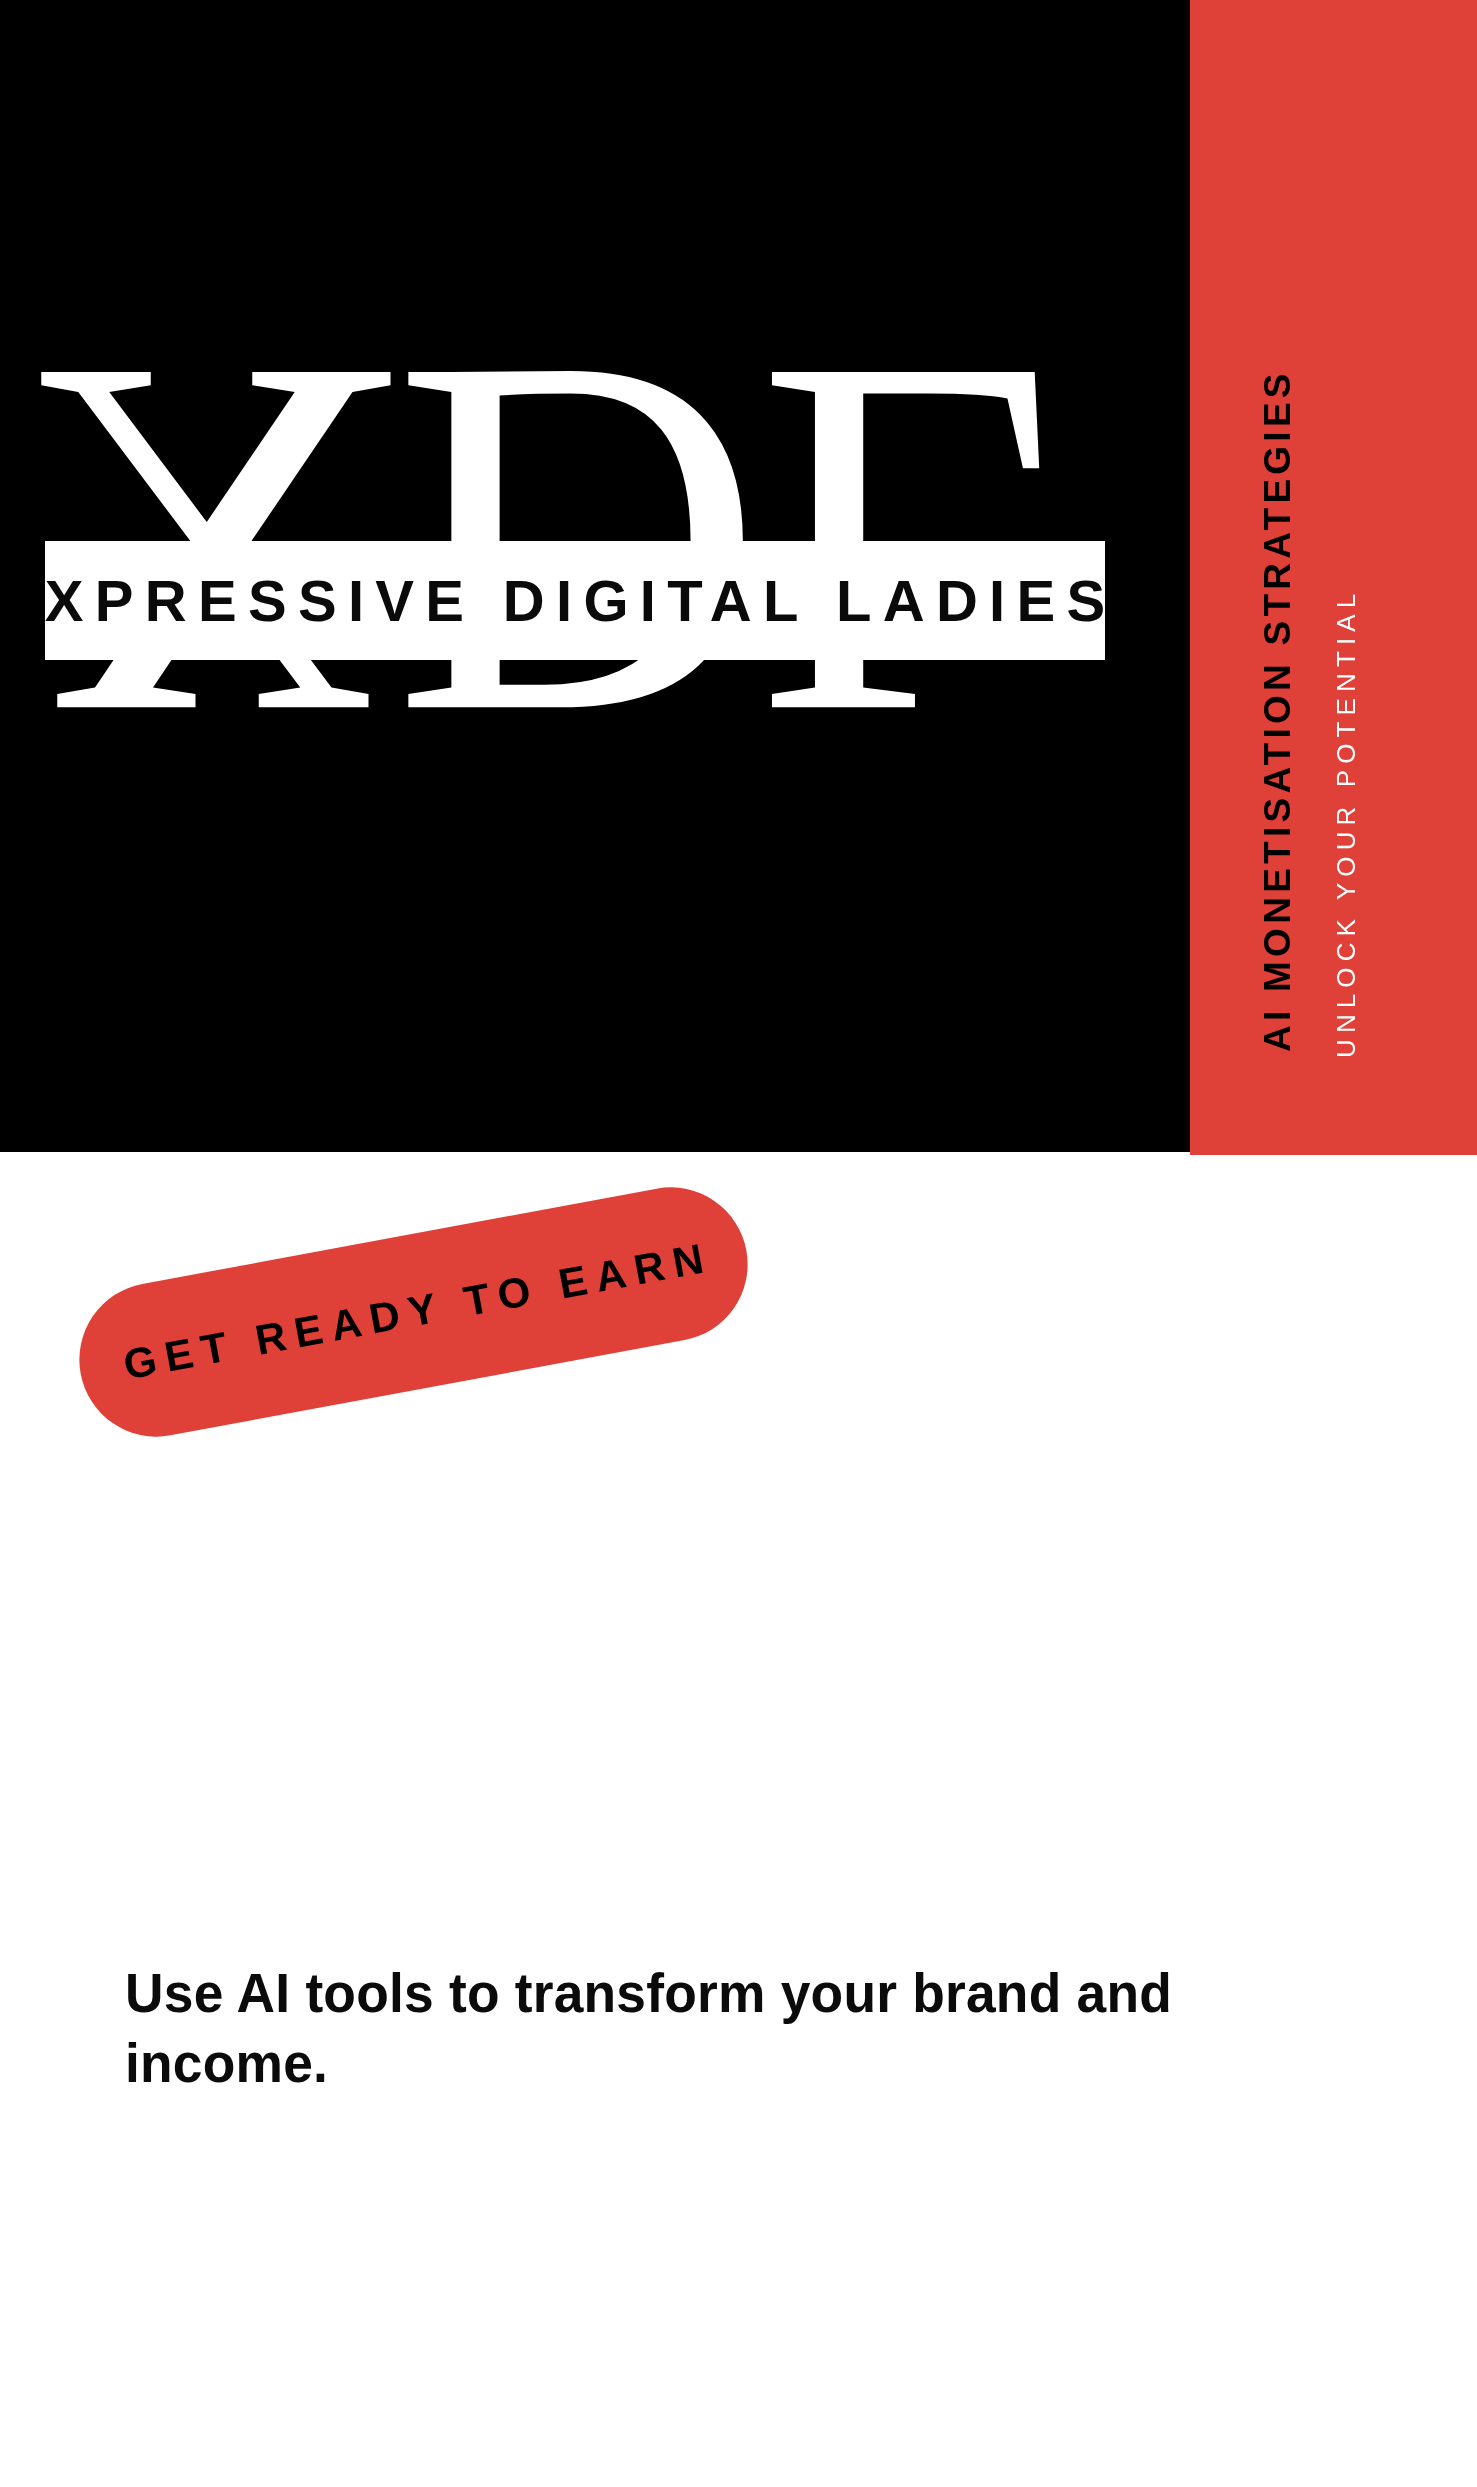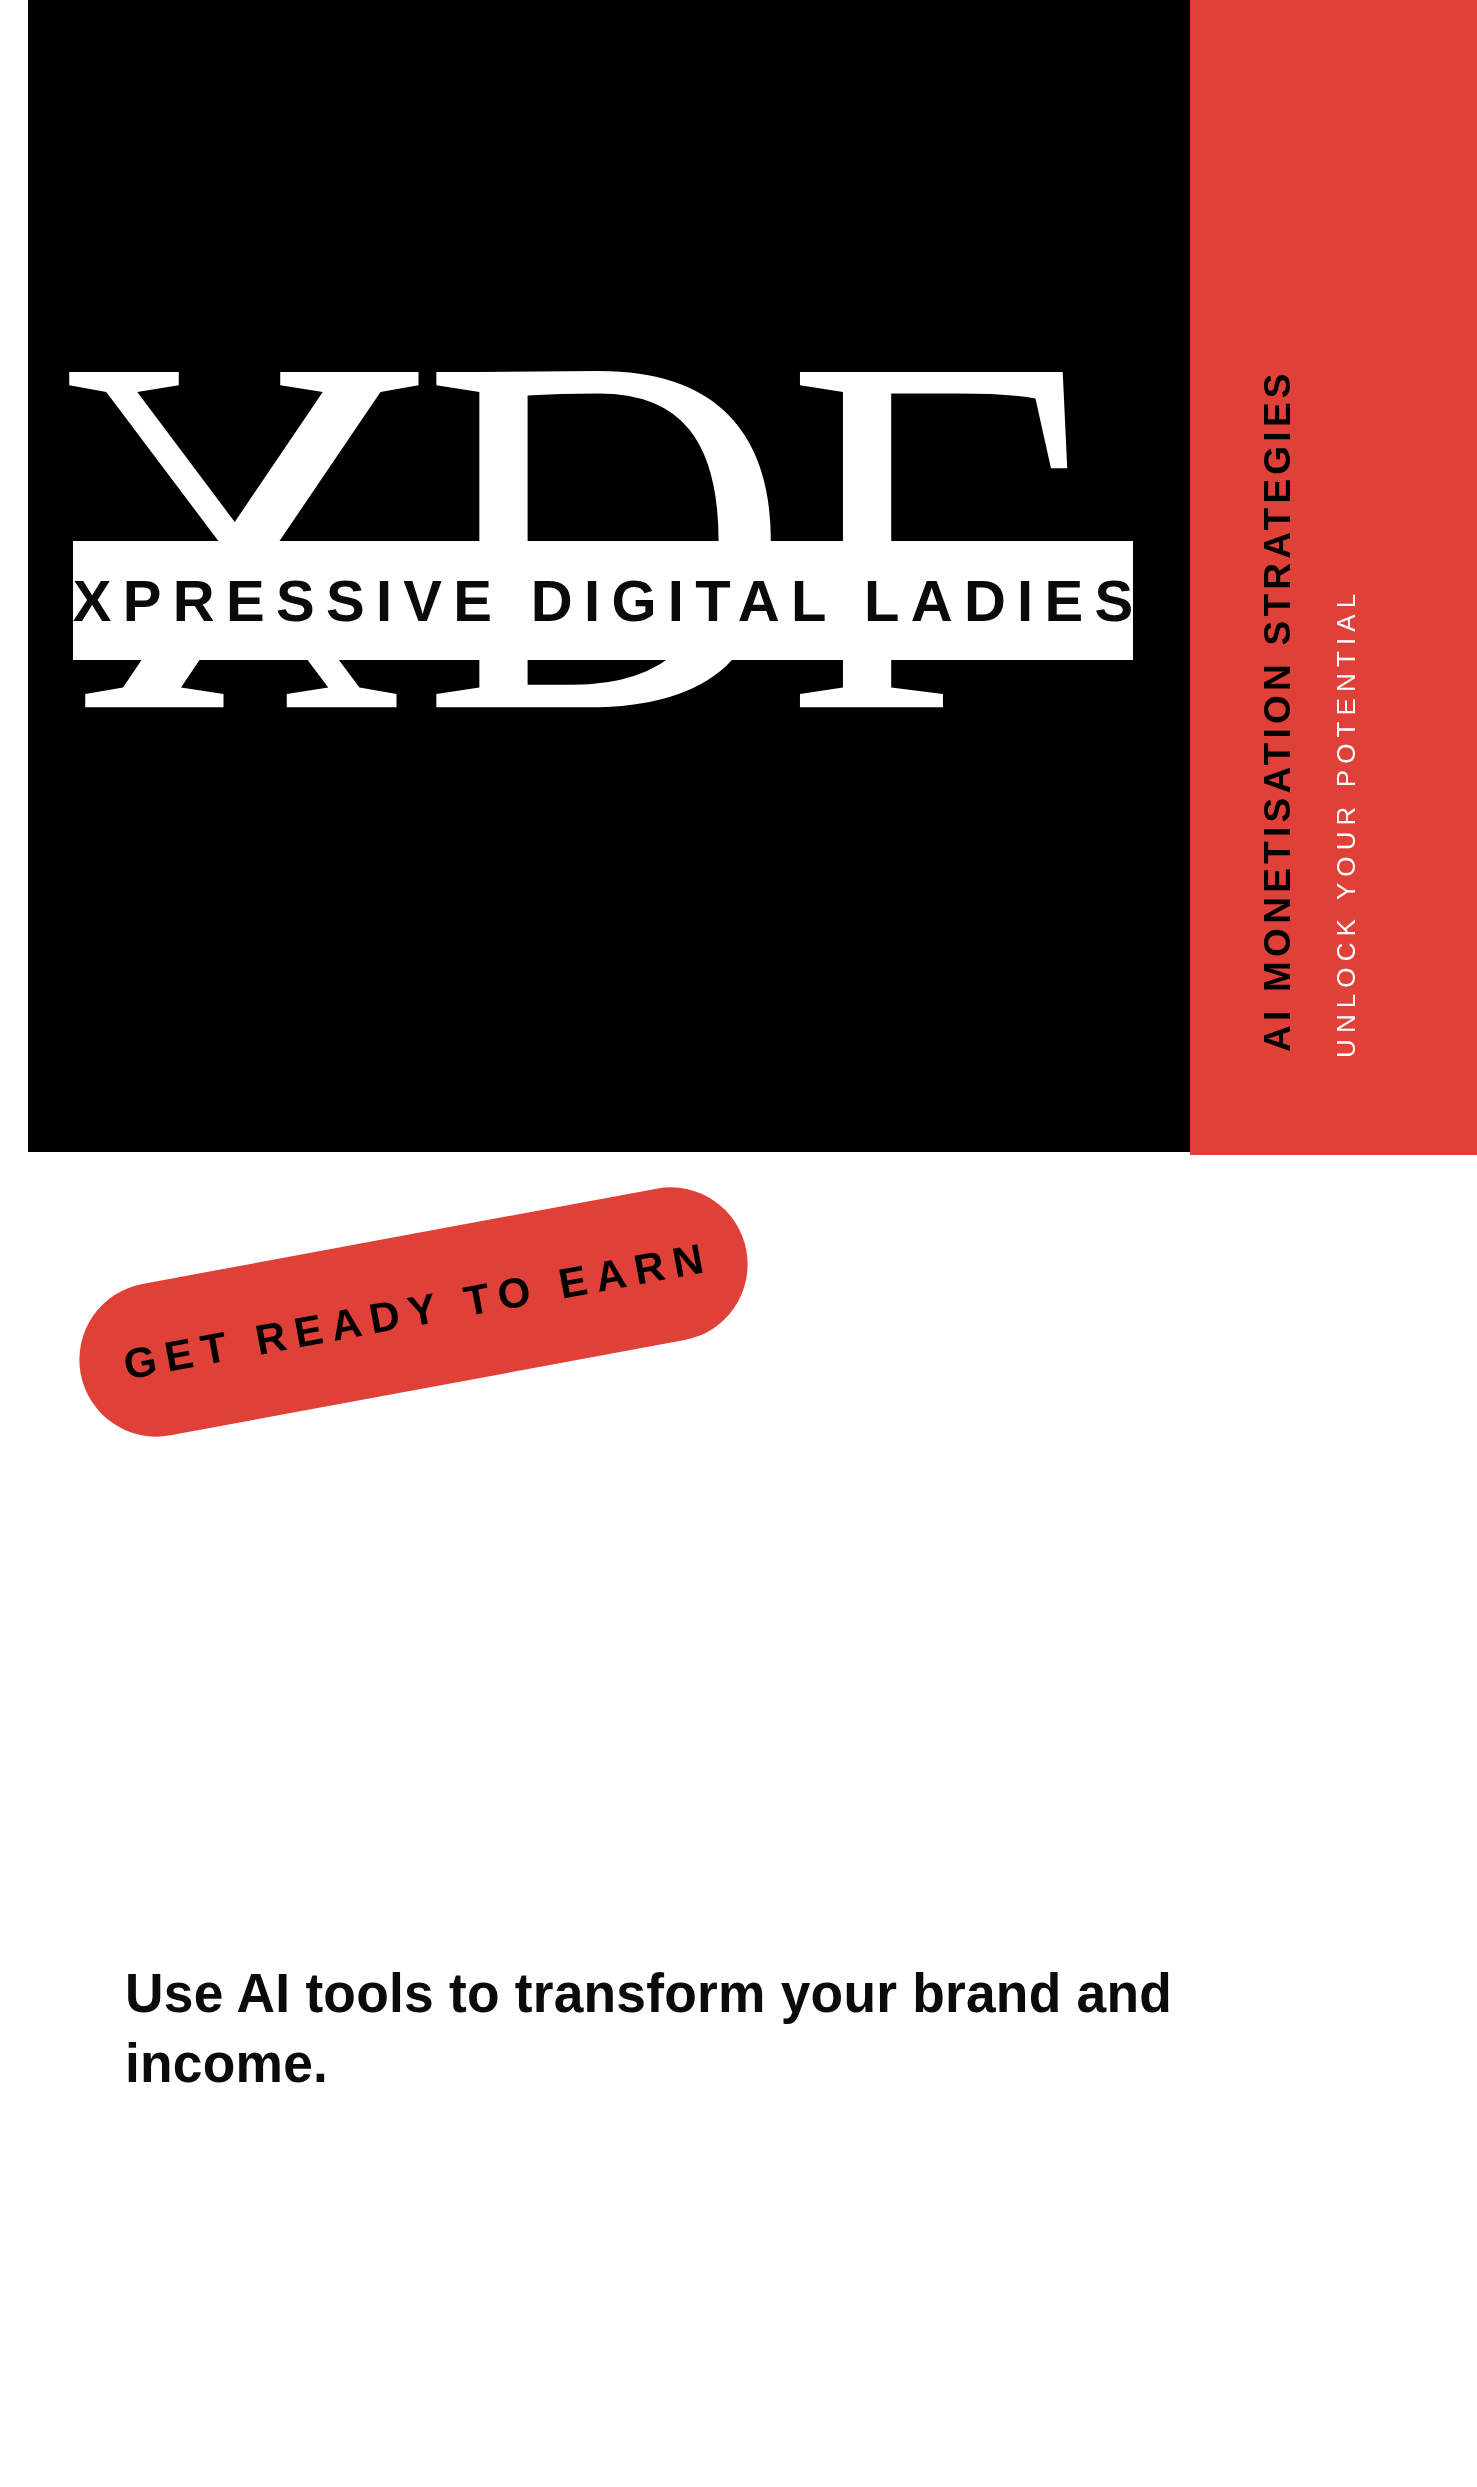--- a/index.html
+++ b/index.html
@@ -16,21 +16,20 @@
     background:#ffffff;
   }
 
   
   .hero-black {
     position:absolute;
     left:0; top:0;
     width:1190px; height:1152px;
     background:#000000;
     overflow:hidden;
-    margin-left:28px;
   }
   .hero-red {
     position:absolute;
     left:1190px; top:0;
     width:287px; height:1155px;
     background:#DF4138;
     overflow:hidden;
   }
 
   

